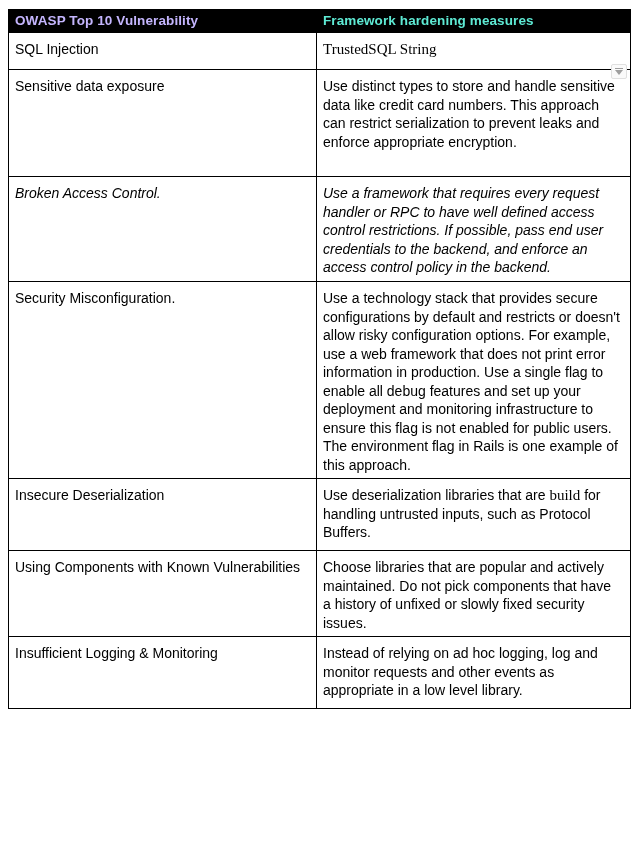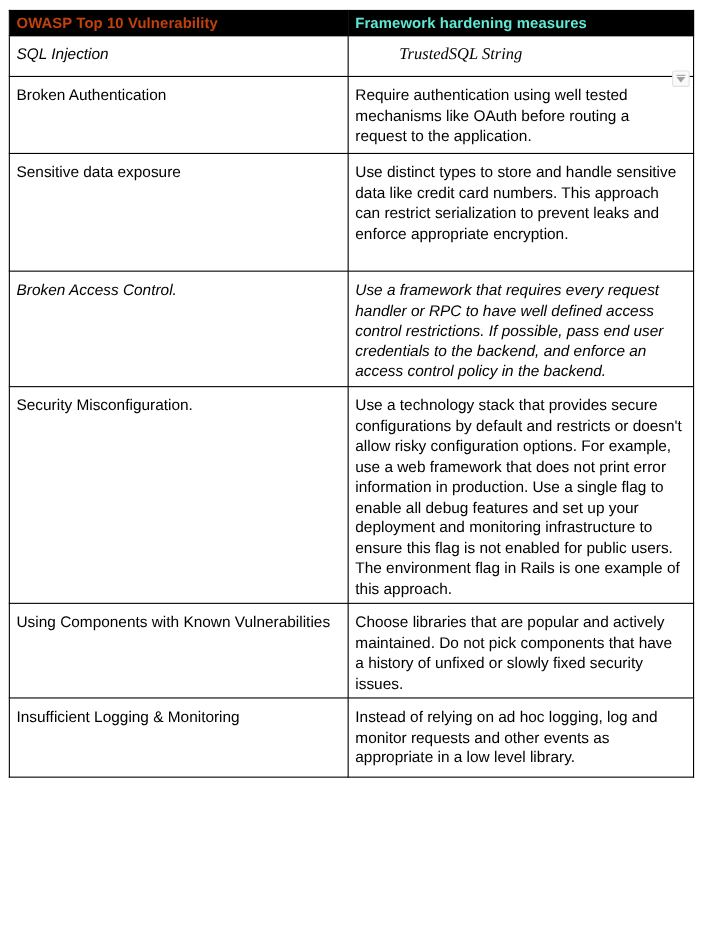--- a/index.html
+++ b/index.html
@@ -44,21 +44,20 @@
   }
   tbody td {
     font-size: 14px;
     line-height: 18.5px;
     padding: 7px 8px 4px 6px;
     background: #ffffff;
   }
   .serif {
     font-family: "Liberation Serif", "DejaVu Serif", serif;
     font-size: 15px;
-    margin-left: 40px;
   }
   
   .comment-marker {
     position: absolute;
     top: 64px;
     right: 11px;
     width: 16px;
     height: 15px;
     background: #fafafa;
     border: 1px solid #e0e0e0;
@@ -93,44 +92,44 @@
 <body>
 
 <div class="page">
   <table class="owasp-table">
     <colgroup>
       <col class="col-vuln">
       <col class="col-measure">
     </colgroup>
     <thead>
       <tr class="header-row">
-        <th style="background: rgb(0, 0, 0); color: #c2410c;">OWASP Top 10 Vulnerability</th>
+        <th style="background: rgb(0, 0, 0); color: #c4b5fd;">OWASP Top 10 Vulnerability</th>
         <th style="background: rgb(0, 0, 0); color: #5eead4;">Framework hardening measures</th>
       </tr>
     </thead>
     <tbody id="table-body">
-        <tr style="height: 37px; font-style: italic;">
+        <tr style="height: 37px;">
           <td>SQL Injection</td>
           <td><span class="serif">TrustedSQL String</span></td>
-        </tr>
-        <tr style="height: 70px;">
-          <td>Broken Authentication</td>
-          <td><span>Require authentication using well tested mechanisms like OAuth before routing a request to the application.</span></td>
         </tr>
         <tr style="height: 107px;">
           <td>Sensitive data exposure</td>
           <td><span>Use distinct types to store and handle sensitive data like credit card numbers. This approach can restrict serialization to prevent leaks and enforce appropriate encryption.</span></td>
         </tr>
         <tr style="height: 105px; font-style: italic;">
           <td>Broken Access Control.</td>
           <td><span>Use a framework that requires every request handler or RPC to have well defined access control restrictions. If possible, pass end user credentials to the backend, and enforce an access control policy in the backend.</span></td>
         </tr>
         <tr style="height: 189px; margin-left: 10px;">
           <td>Security Misconfiguration.</td>
           <td><span>Use a technology stack that provides secure configurations by default and restricts or doesn't allow risky configuration options. For example, use a web framework that does not print error information in production. Use a single flag to enable all debug features and set up your deployment and monitoring infrastructure to ensure this flag is not enabled for public users. The environment flag in Rails is one example of this approach.</span></td>
+        </tr>
+        <tr style="height: 72px;">
+          <td>Insecure Deserialization</td>
+          <td><span>Use deserialization libraries that are </span><span class="serif">build</span><span> for handling untrusted inputs, such as Protocol Buffers.</span></td>
         </tr>
         <tr style="height: 79px;">
           <td>Using Components with Known Vulnerabilities</td>
           <td><span>Choose libraries that are popular and actively maintained. Do not pick components that have a history of unfixed or slowly fixed security issues.</span></td>
         </tr>
         <tr style="height: 72px;">
           <td>Insufficient Logging &amp; Monitoring</td>
           <td><span>Instead of relying on ad hoc logging, log and monitor requests and other events as appropriate in a low level library.</span></td>
         </tr>
       </tbody>

